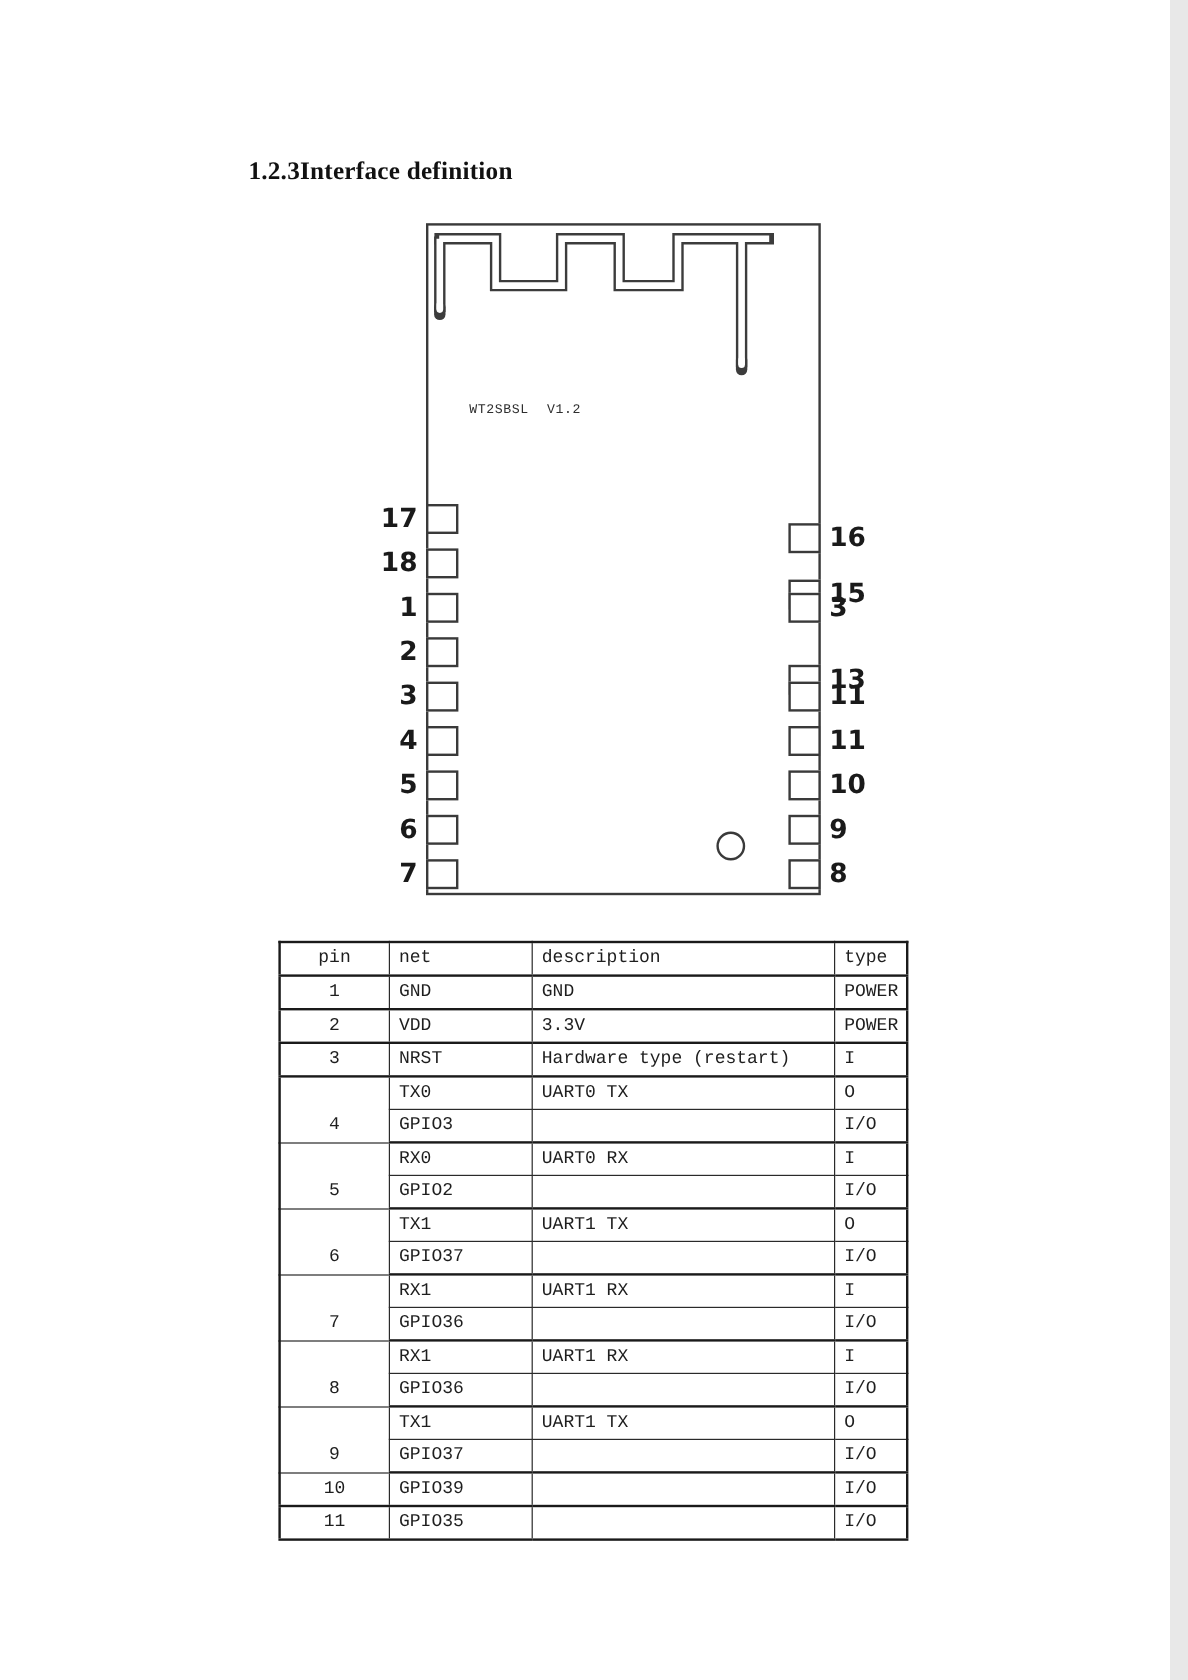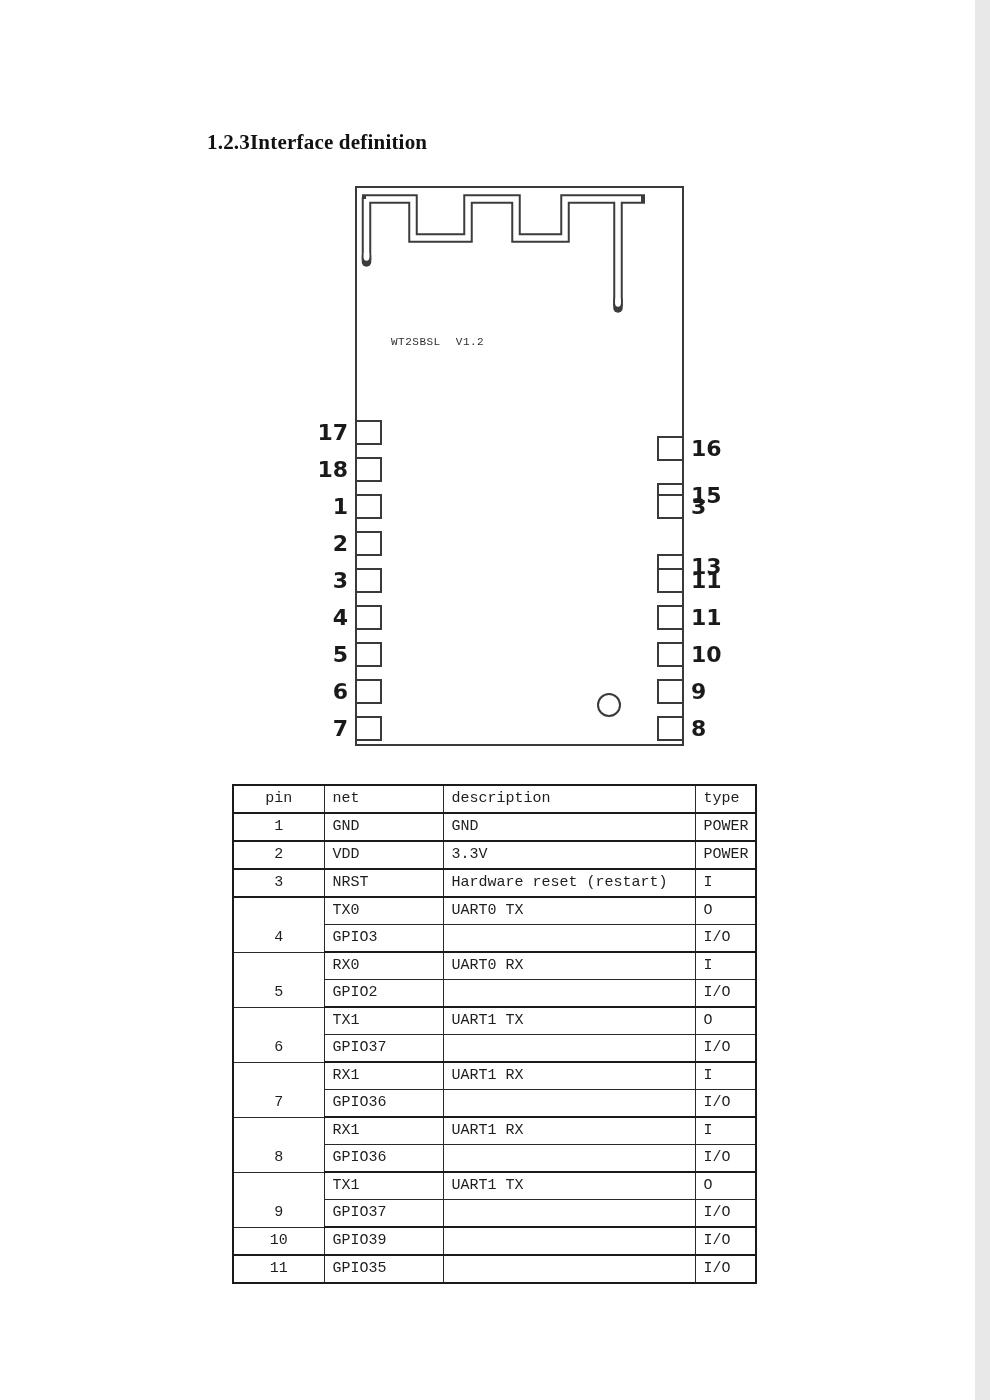--- a/index.html
+++ b/index.html
@@ -180,21 +180,21 @@
     </tr>
     <tr class="grp-end">
       <td class="c-pin">2</td>
       <td>VDD</td>
       <td>3.3V</td>
       <td>POWER</td>
     </tr>
     <tr class="grp-end">
       <td class="c-pin">3</td>
       <td>NRST</td>
-      <td>Hardware reset (restart)</td>
+      <td>Hardware type (restart)</td>
       <td>I</td>
     </tr>
     <tr>
       <td class="c-pin pin-span" rowspan="2">4</td>
       <td>TX0</td>
       <td>UART0 TX</td>
       <td>O</td>
     </tr>
     <tr class="grp-end">
       <td>GPIO3</td>

